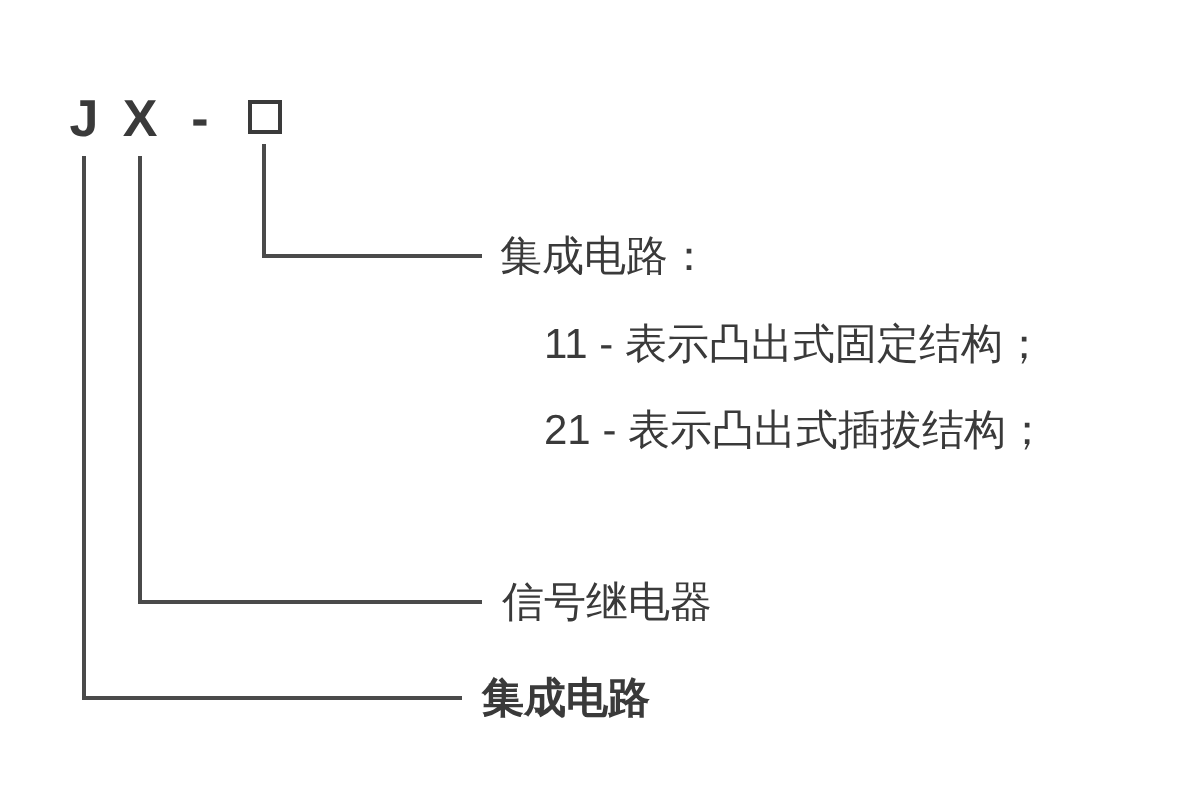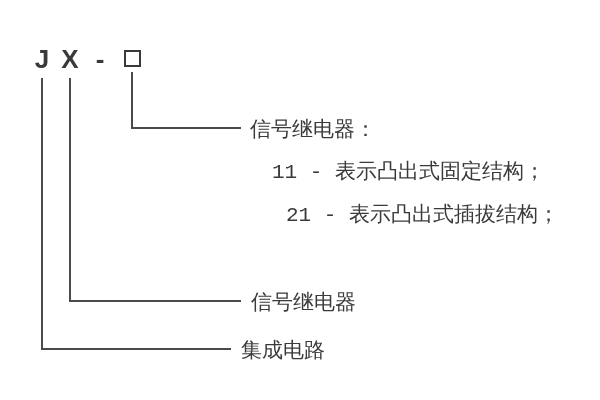--- a/index.html
+++ b/index.html
@@ -43,42 +43,41 @@
     font-size: 21px;
     color: #3a3a3a;
     white-space: nowrap;
     line-height: 1;
   }
   .sub-item {
     font-size: 21px;
     color: #3a3a3a;
     white-space: nowrap;
     line-height: 1;
-    font-family: Liberation Mono, monospace;
   }
 </style>
 </head>
 <body>
 
 <div id="canvas">
 
   <div class="abs code-char" style="left:30px; top:44px; width:24px;">J</div>
   <div class="abs code-char" style="left:58px; top:44px; width:24px;">X</div>
   <div class="abs code-char" style="left:90px; top:44px; width:20px;">-</div>
   <div class="abs placeholder-box" style="left:124px; top:50px;"></div>
 
   <div class="abs vline" style="left:41px; top:78px; height:272px;"></div>
   <div class="abs vline" style="left:69px; top:78px; height:224px;"></div>
   <div class="abs vline" style="left:131px; top:72px; height:57px;"></div>
 
   <div class="abs hline" style="left:131px; top:127px; width:110px;"></div>
   <div class="abs hline" style="left:69px; top:300px; width:172px;"></div>
   <div class="abs hline" style="left:41px; top:348px; width:190px;"></div>
 
-  <div class="abs label" style="left:250px; top:118px;">信号继电器：</div>
+  <div class="abs label" style="left:250px; top:118px;">集成电路：</div>
 
   <div class="abs sub-item" style="left:272px; top:162px;">11 - 表示凸出式固定结构；</div>
-  <div class="abs sub-item" style="left:272px; top:205px;margin-left:14px;">21 - 表示凸出式插拔结构；</div>
+  <div class="abs sub-item" style="left:272px; top:205px;">21 - 表示凸出式插拔结构；</div>
 
   <div class="abs label" style="left:251px; top:291px;text-align:right;">信号继电器</div>
-  <div class="abs label" style="left:241px; top:339px;">集成电路</div>
+  <div class="abs label" style="left:241px; top:339px;font-weight:bold;">集成电路</div>
 
 </div>
 
 </body></html>

